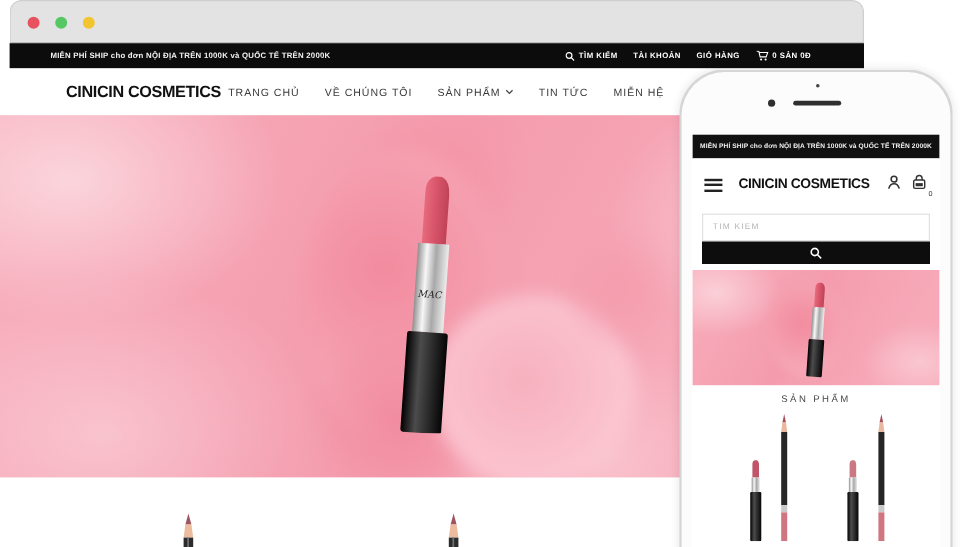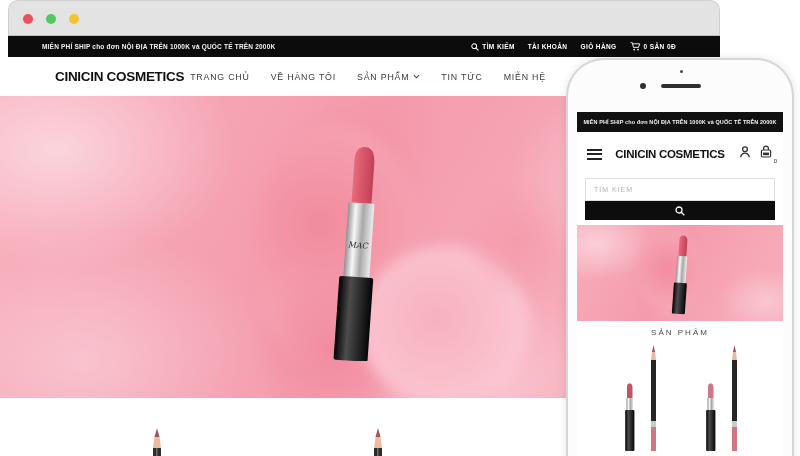--- a/index.html
+++ b/index.html
@@ -142,21 +142,21 @@
     </div>
   </div>
 
   <div class="site-header">
     <div class="logo">CINICIN COSMETICS</div>
     <nav class="nav">
       <span class="nav-item">
         <span>TRANG CHỦ</span>
       </span>
       <span class="nav-item">
-        <span>VỀ HÀNG TÔI</span>
+        <span>VỀ CHÚNG TÔI</span>
       </span>
       <span class="nav-item">
         <span>SẢN PHẨM</span>
         <svg width="7" height="5" viewBox="0 0 8 5">
           <path d="M1 1l3 3 3-3" fill="none" stroke="#444" stroke-width="1.2"></path>
         </svg>
       </span>
       <span class="nav-item">
         <span>TIN TỨC</span>
       </span>

